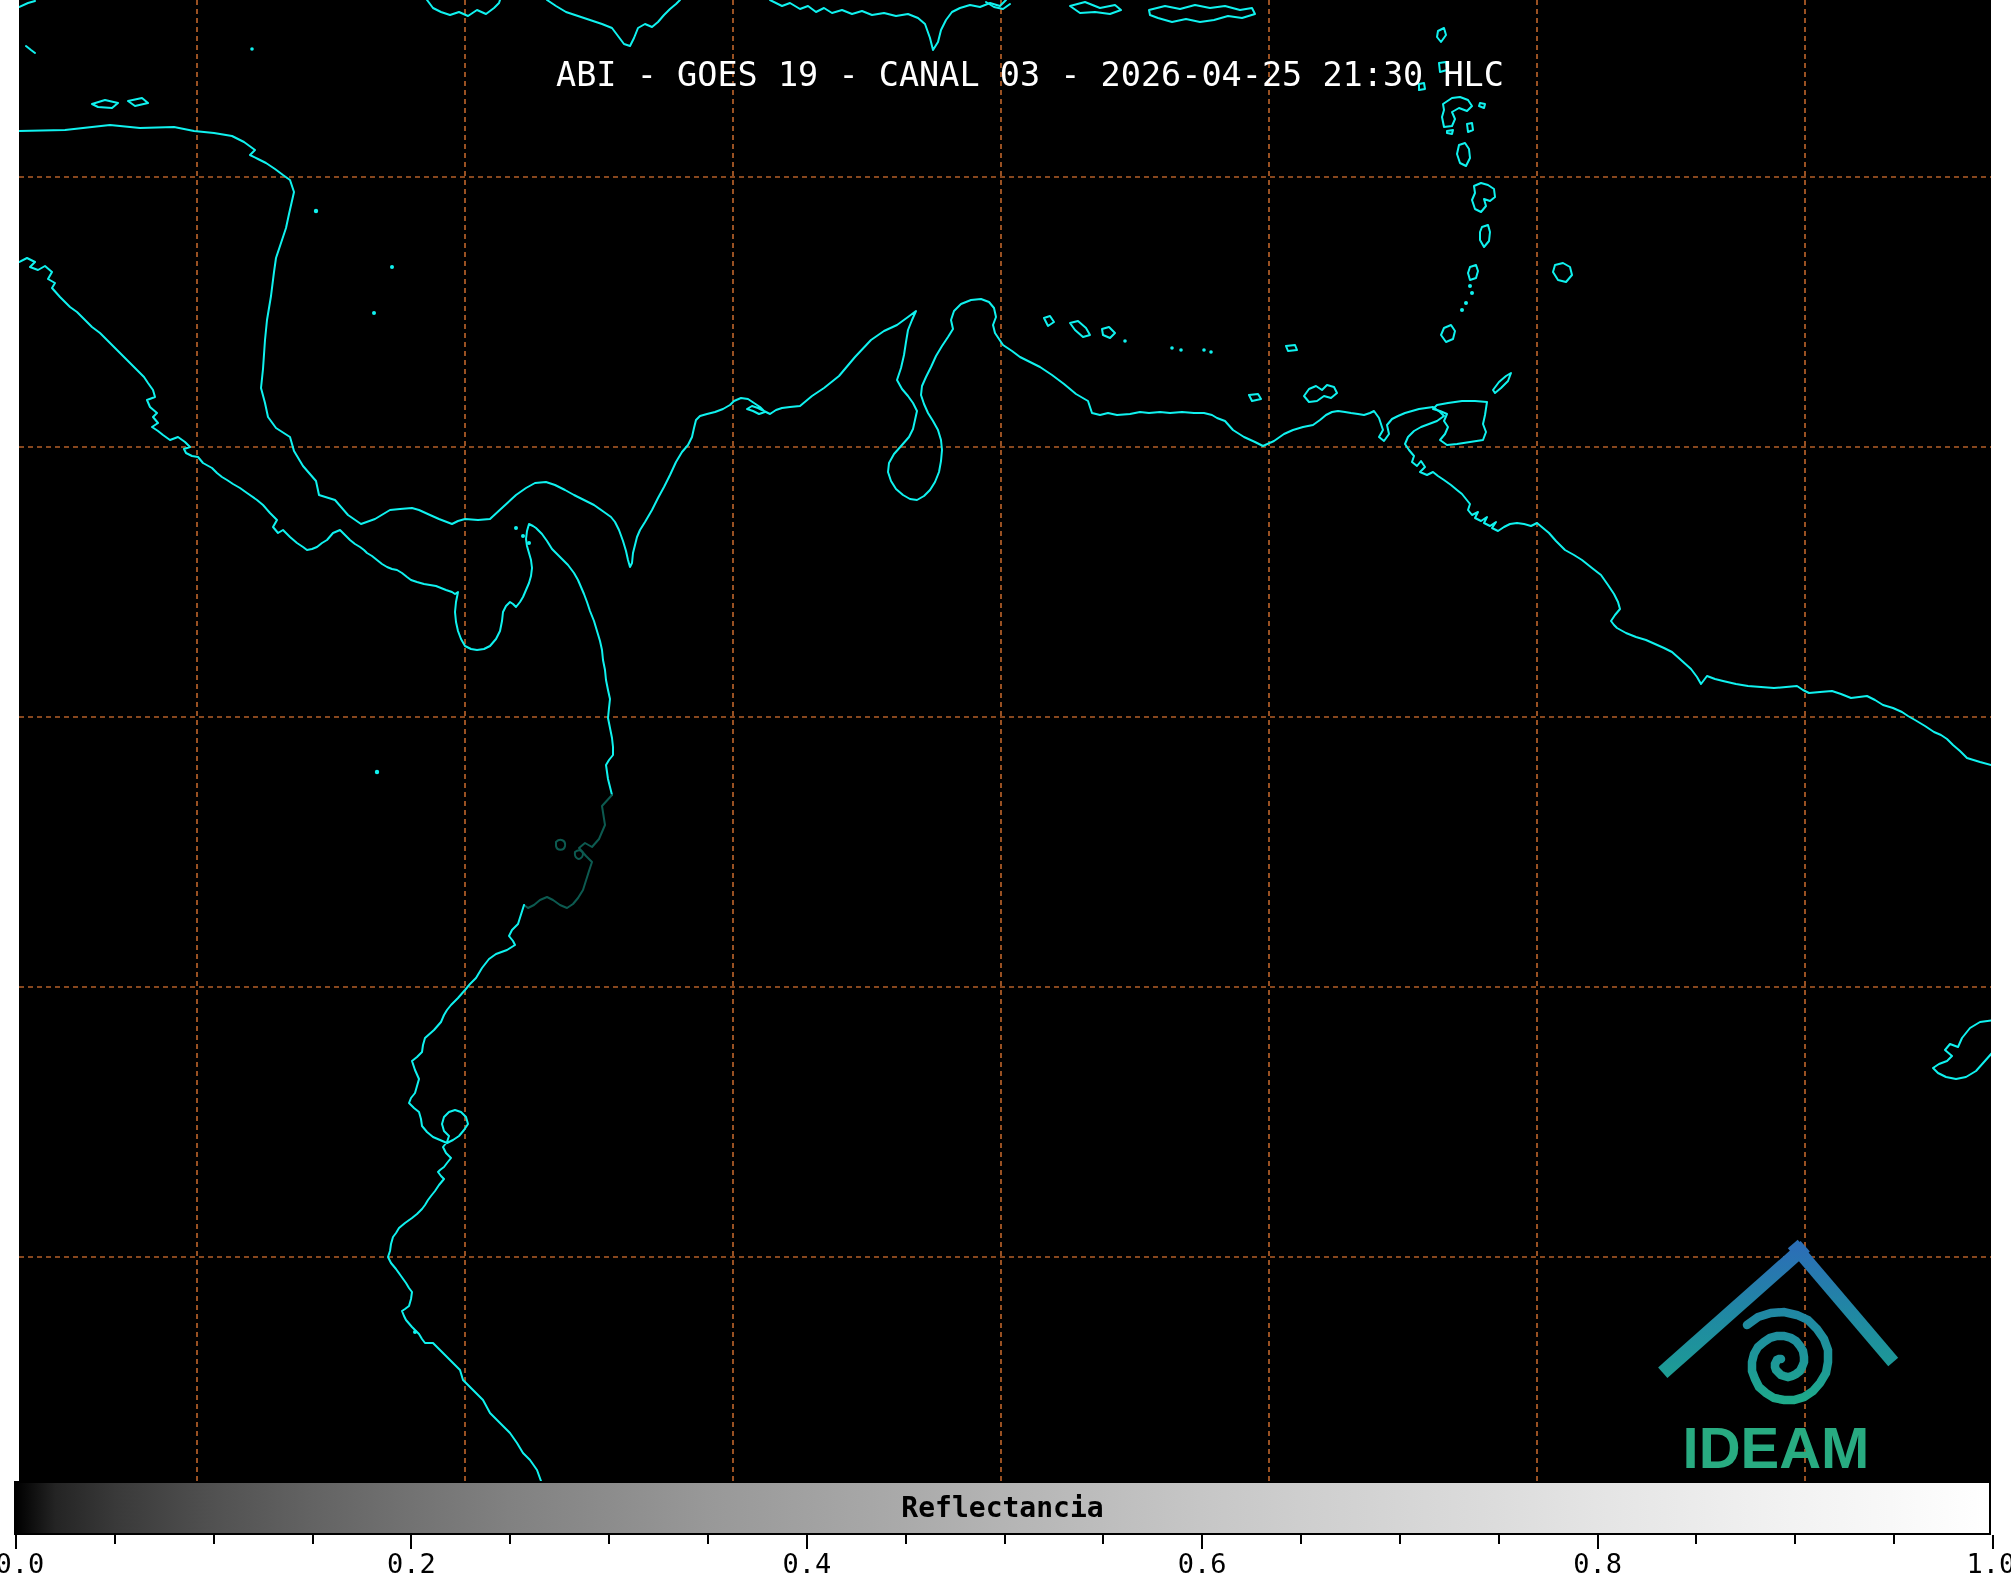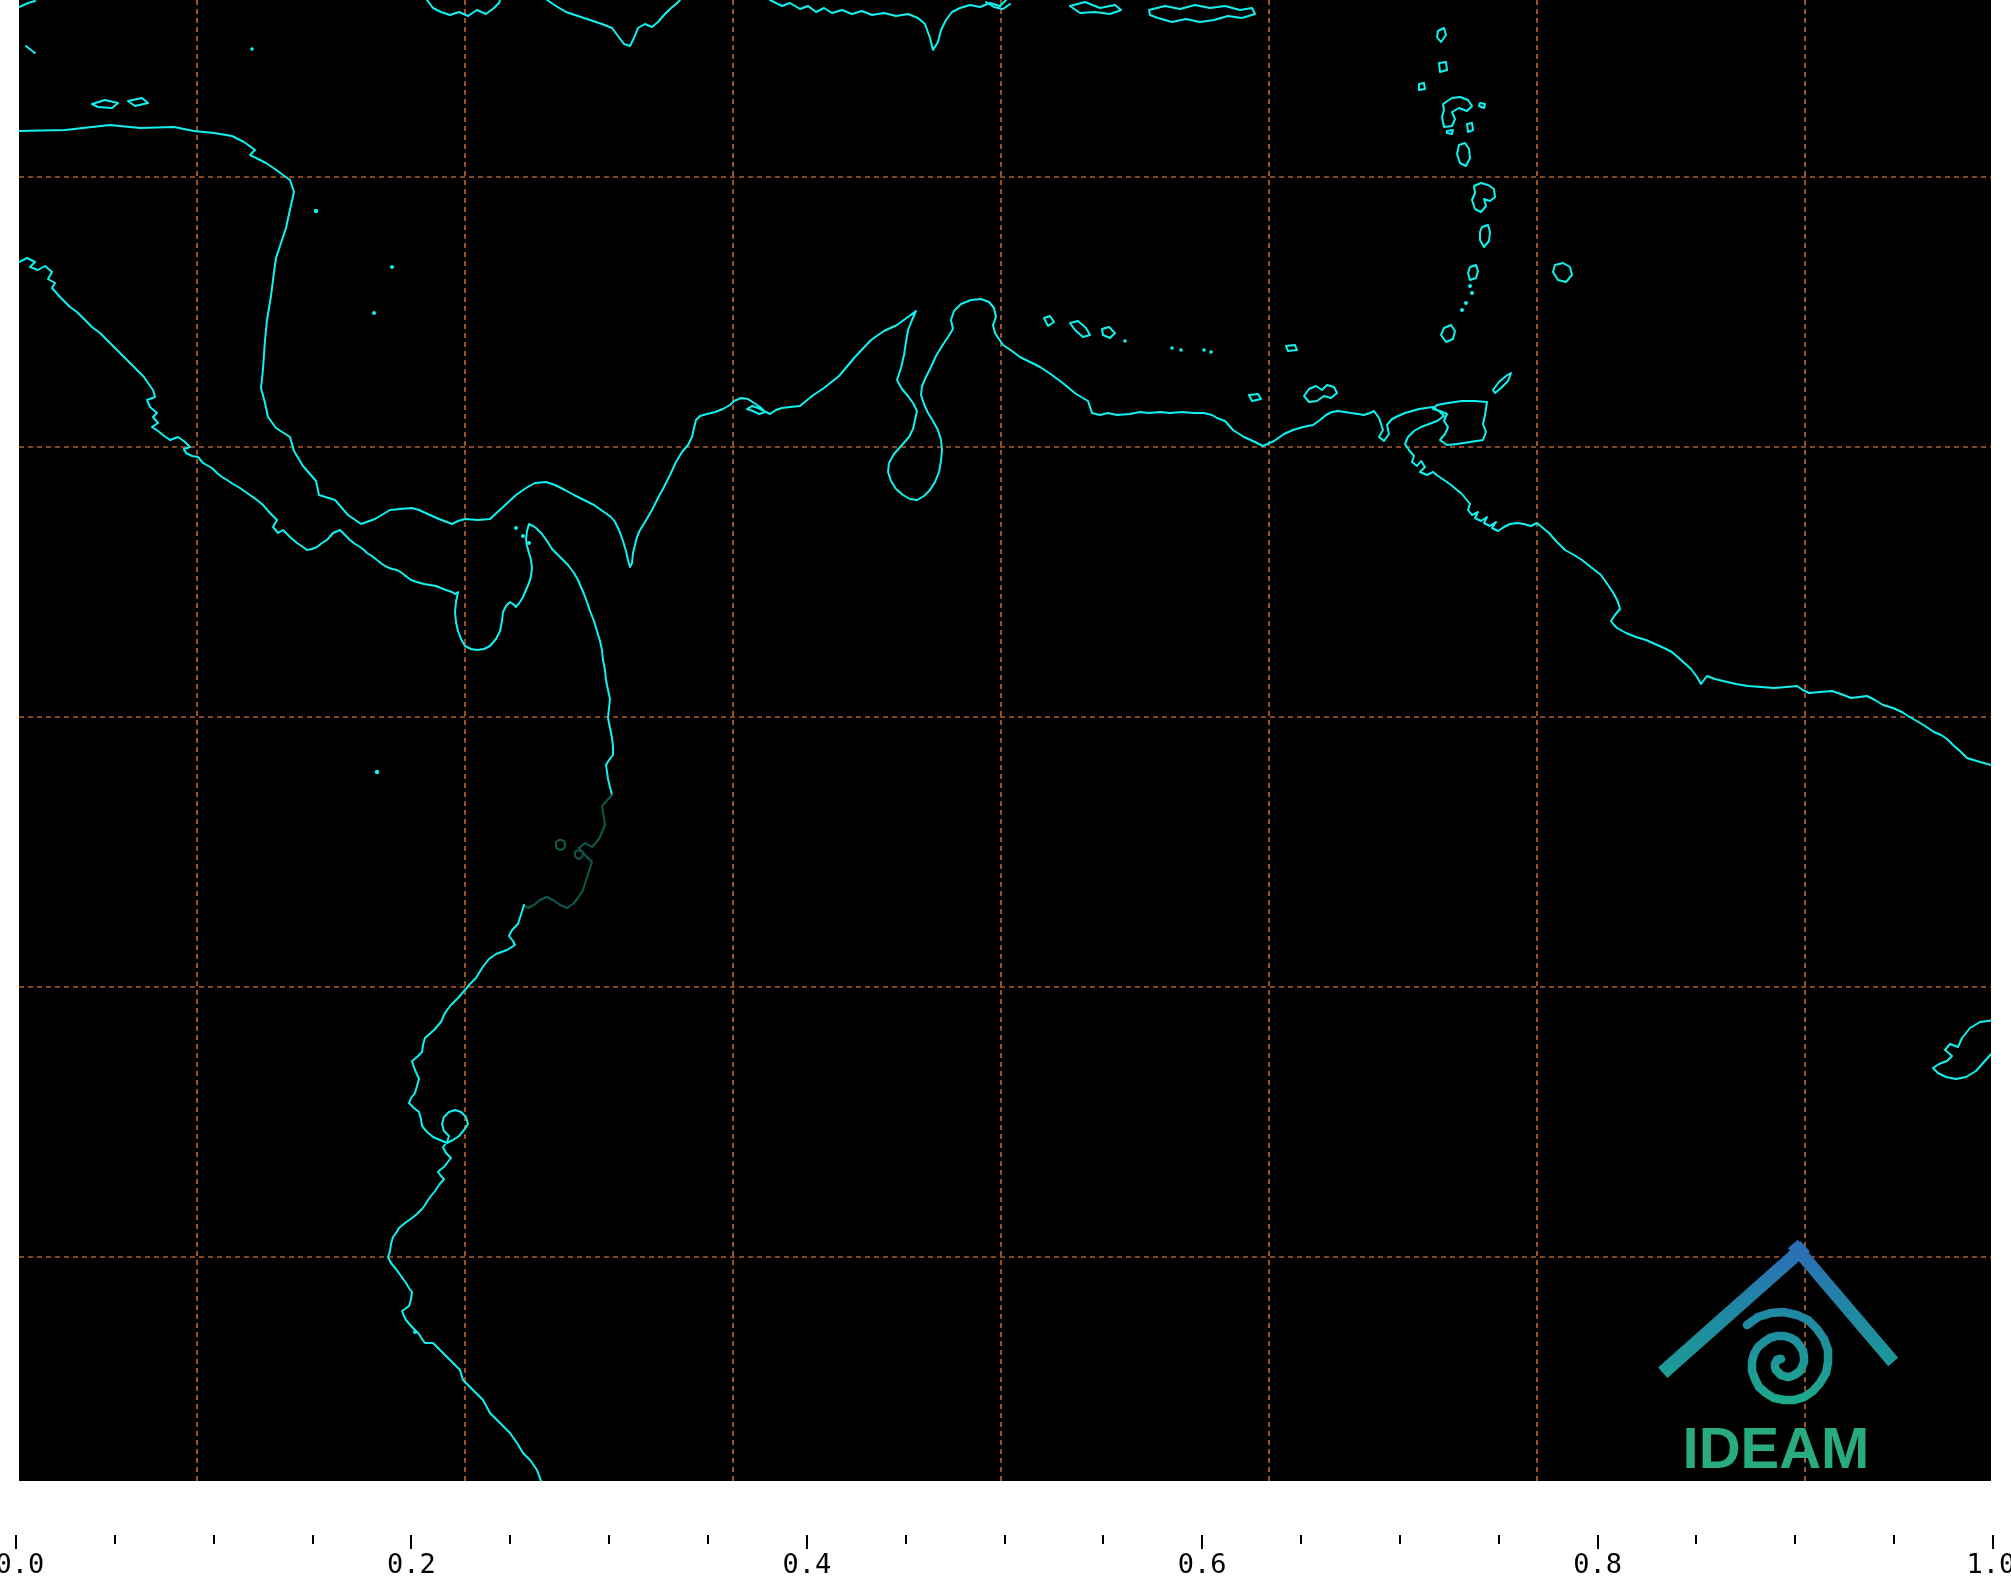--- a/index.html
+++ b/index.html
@@ -102,20 +102,24 @@
         <circle class="spot" cx="1462" cy="310" r="2"></circle>
       </g>
     </g>
     <g id="logo">
       <path d="M1668,1368 L1800,1251" stroke="url(#lgrad)" stroke-width="14" fill="none" stroke-linecap="square"></path>
       <path d="M1797,1249 L1889,1357" stroke="url(#lgrad)" stroke-width="13" fill="none" stroke-linecap="square"></path>
       <path d="M1747,1325 L1758,1317 1771,1313 1784,1312 1797,1315 1808,1320 1817,1329 1824,1339 1828,1350 1828,1362 1826,1373 1820,1383 1813,1391 1804,1397 1794,1400 1784,1400 1774,1398 1766,1393 1759,1387 1755,1379 1752,1371 1752,1362 1754,1354 1758,1347 1764,1342 1770,1338 1777,1336 1784,1336 1791,1338 1796,1341 1800,1346 1803,1351 1804,1357 1804,1362 1802,1367 1800,1371 1796,1374 1792,1376 1788,1377 1784,1376 1781,1375 1778,1372 1776,1370 1775,1367 1775,1364 1776,1362 1777,1360 1779,1359 1781,1359" stroke="url(#lgrad)" stroke-width="8.5" fill="none" stroke-linecap="round"></path>
       <text id="logo-text" x="1776" y="1468" text-anchor="middle" font-size="58" fill="#28ab81">IDEAM</text>
     </g>
   </svg>
+  <div id="title">ABI - GOES 19 - CANAL 03 - 2026-04-25 21:30 HLC</div>
+  <div id="colorbar">
+    <div id="cbar-label">Reflectancia</div>
+  </div>
   <div id="ticks">
       <div class="tick major" style="left: 15px;"></div>
       <div class="tick minor" style="left: 113.85px;"></div>
       <div class="tick minor" style="left: 212.7px;"></div>
       <div class="tick minor" style="left: 311.55px;"></div>
       <div class="tick major" style="left: 410.4px;"></div>
       <div class="tick minor" style="left: 509.25px;"></div>
       <div class="tick minor" style="left: 608.1px;"></div>
       <div class="tick minor" style="left: 706.95px;"></div>
       <div class="tick major" style="left: 805.8px;"></div>

